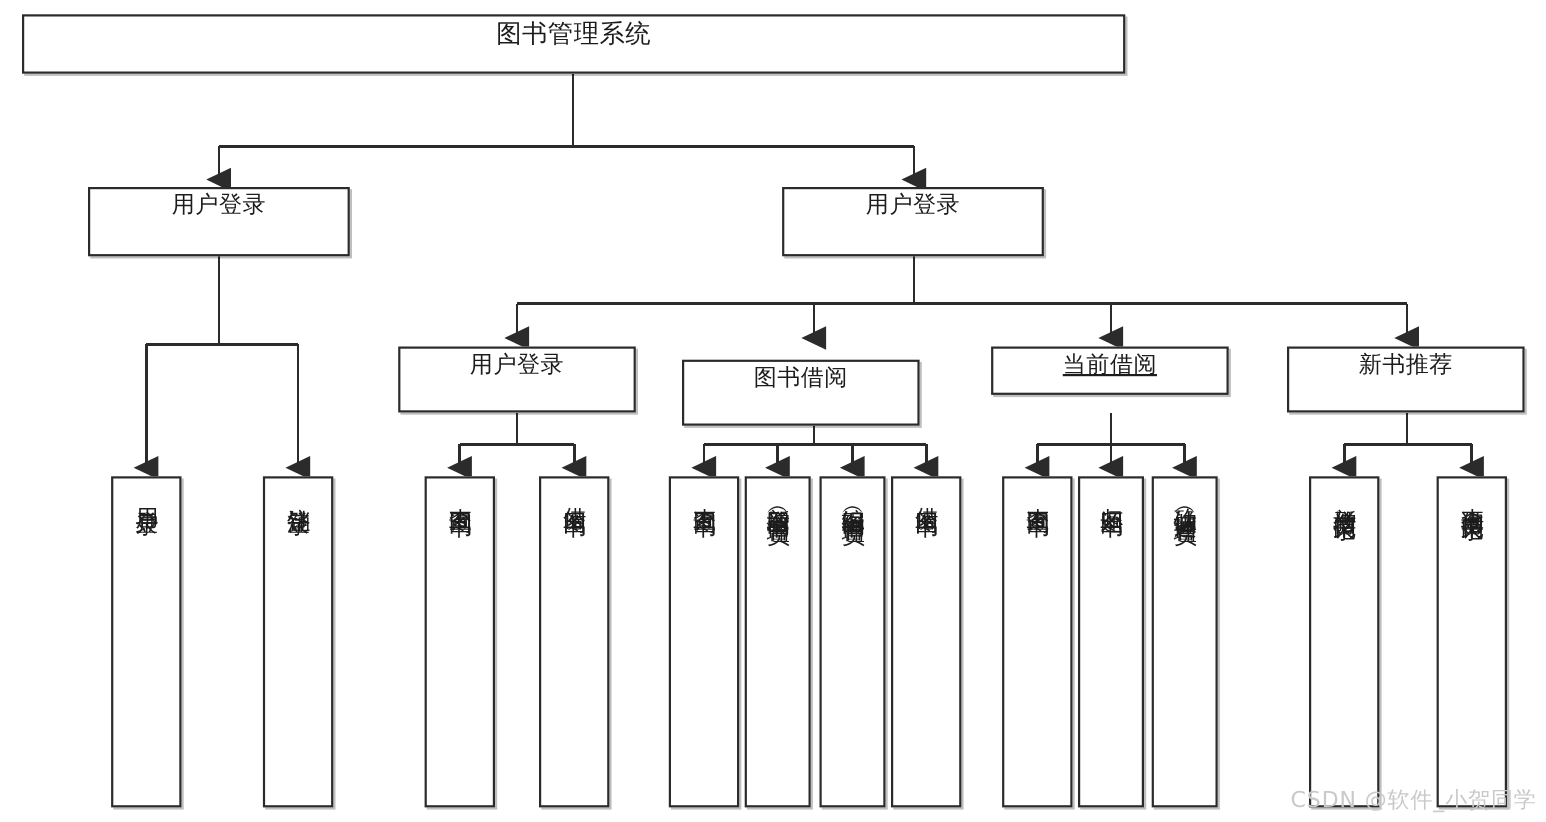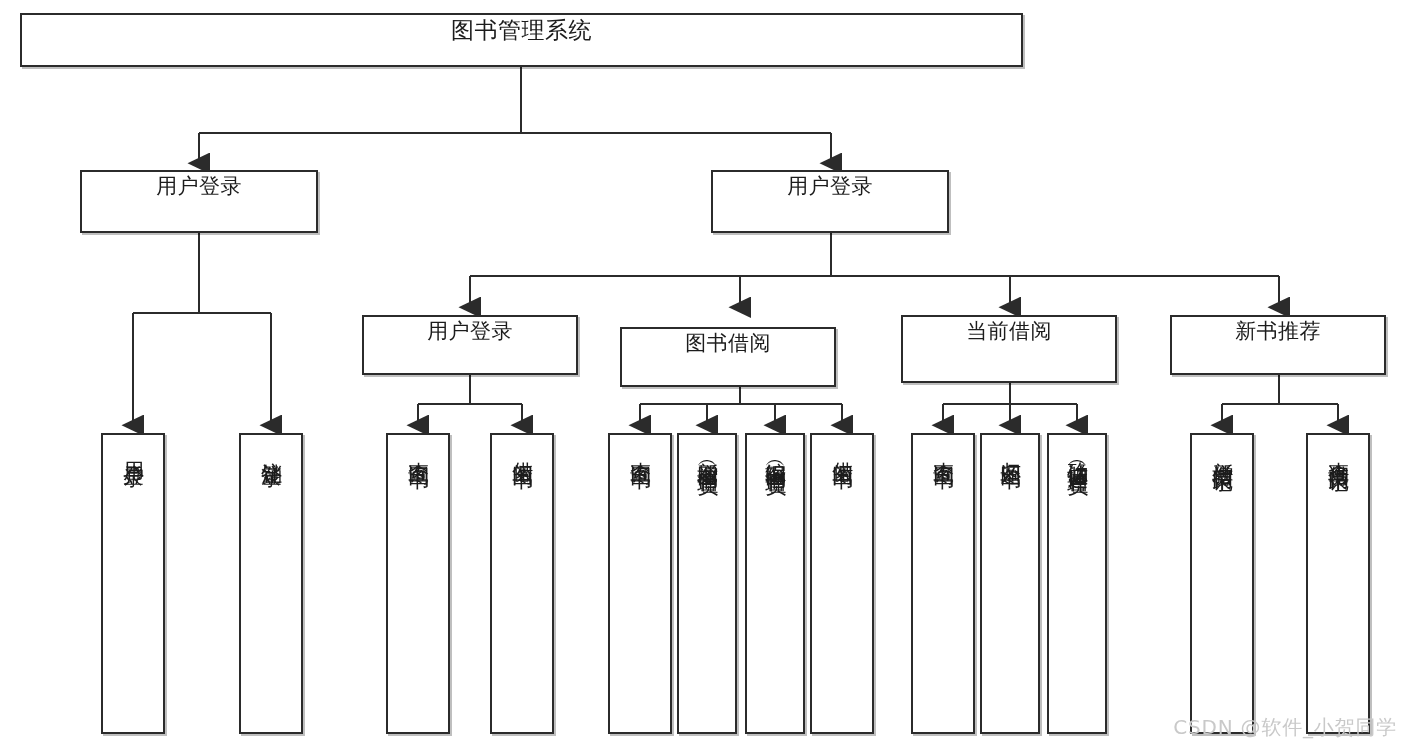--- a/index.html
+++ b/index.html
@@ -149,21 +149,21 @@
   </div>
 
   <div class="node lvl-h" style="left:362px; top:315px; width:216px; height:60px;">
     <span class="label">用户登录</span>
   </div>
 
   <div class="node lvl-h" style="left:620px; top:315px; width:216px; height:60px;margin-top:12px;">
     <span class="label">图书借阅</span>
   </div>
 
-  <div class="node lvl-h" style="left:901px; top:315px; width:216px; height:68px;">
+  <div class="node lvl-h" style="left:901px; top:315px; width:216px; height:44px;text-decoration:underline;">
     <span class="label">当前借阅</span>
   </div>
 
   <div class="node lvl-h" style="left:1170px; top:315px; width:216px; height:60px;">
     <span class="label">新书推荐</span>
   </div>
 
   <div class="node vert" style="left:101px; top:433px; width:64px; height:301px;">
     <span class="label">用户登录</span>
   </div>

